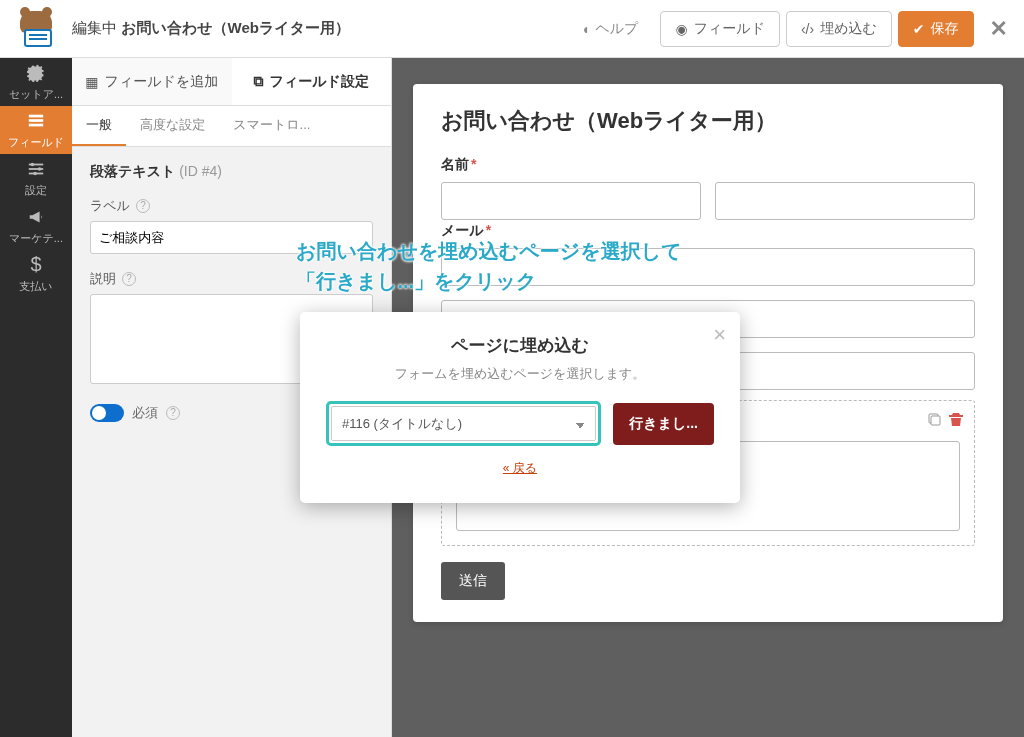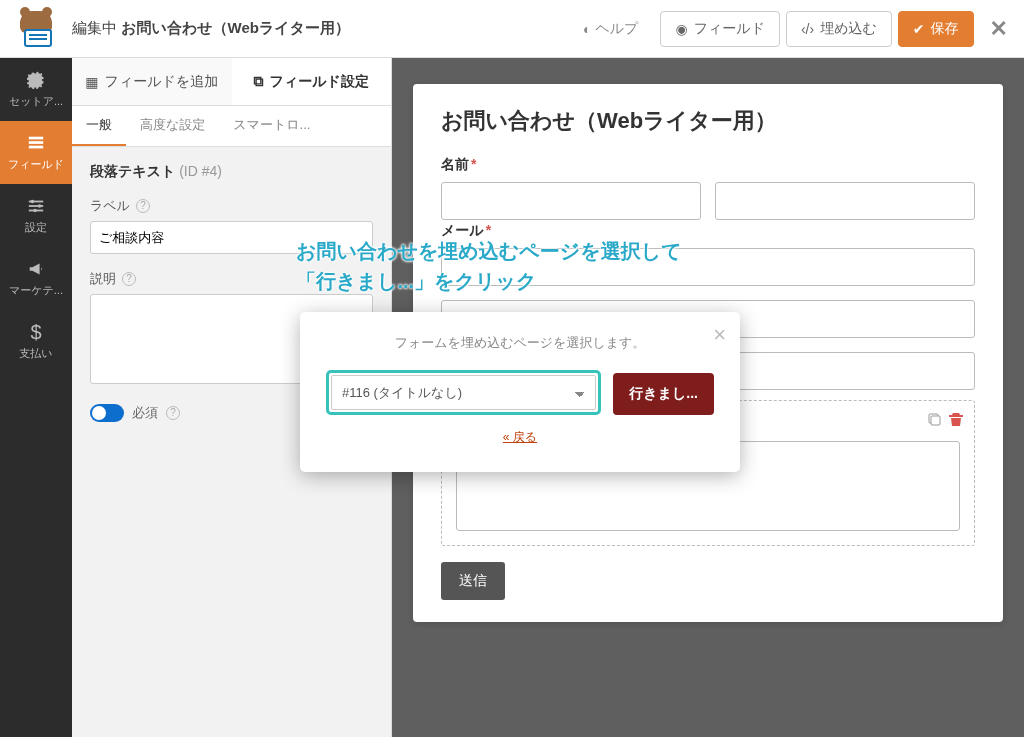--- a/index.html
+++ b/index.html
@@ -12,21 +12,21 @@
 .logo .card{width:28px;height:18px;background:#fff;border:2px solid #1675b7;border-radius:3px;position:absolute;bottom:2px;left:8px}
 .logo .card::before{content:"";position:absolute;top:3px;left:3px;width:18px;height:2px;background:#1675b7;box-shadow:0 4px 0 #1675b7}
 .title{flex:1;color:#444;font-size:15px}
 .title b{font-weight:bold}
 .help{color:#8a8a8a;font-size:14px;margin-right:16px;display:flex;align-items:center;gap:4px;cursor:pointer}
 .btn{display:inline-flex;align-items:center;gap:6px;padding:8px 14px;border-radius:4px;font-size:14px;border:1px solid #ccc;background:#fff;color:#666;cursor:pointer;margin-left:6px}
 .btn.primary{background:#e27d32;border-color:#e27d32;color:#fff}
 .close-x{margin-left:16px;color:#888;font-size:22px;font-weight:bold;cursor:pointer}
 .layout{display:flex;height:calc(100% - 58px)}
 .nav{width:72px;background:#2c2c2c;display:flex;flex-direction:column}
-.nav-item{height:63px;display:flex;flex-direction:column;align-items:center;justify-content:center;color:#bbb;font-size:11px;cursor:pointer;gap:4px}
+.nav-item{height:48px;display:flex;flex-direction:column;align-items:center;justify-content:center;color:#bbb;font-size:11px;cursor:pointer;gap:4px}
 .nav-item.active{background:#e27d32;color:#fff}
 .nav-icon{width:20px;height:20px;display:flex;align-items:center;justify-content:center}
 .sidebar{width:320px;background:#f2f2f2;border-right:1px solid #ddd;display:flex;flex-direction:column}
 .side-tabs{display:flex;height:48px;border-bottom:1px solid #ddd;background:#f9f9f9}
 .side-tab{flex:1;display:flex;align-items:center;justify-content:center;gap:6px;font-size:14px;color:#555;cursor:pointer}
 .side-tab.active{background:#fff;color:#333;font-weight:bold}
 .sub-tabs{display:flex;border-bottom:1px solid #ddd;background:#fff}
 .sub-tab{padding:10px 14px;font-size:13px;color:#888;cursor:pointer;border-bottom:2px solid transparent}
 .sub-tab.active{color:#333;border-bottom-color:#e27d32}
 .panel{padding:16px 18px;overflow:auto;flex:1}
@@ -50,21 +50,21 @@
 .ftextarea{width:100%;height:90px;border:1px solid #bbb;border-radius:3px;background:#fff}
 .field-block{border:1px dashed #bbb;border-radius:3px;padding:14px;margin-top:10px;position:relative}
 .field-actions{position:absolute;top:10px;right:10px;display:flex;gap:6px}
 .ficon{width:16px;height:16px;cursor:pointer}
 .submit{margin-top:16px;padding:10px 18px;background:#555;color:#fff;border-radius:3px;border:none;font-size:14px}
 .annotation{position:absolute;top:236px;left:296px;font-size:20px;font-weight:bold;color:#2aa9c9;text-shadow:0 0 3px #fff,0 0 3px #fff,0 0 3px #fff;line-height:1.5;pointer-events:none;z-index:5}
 .modal{position:absolute;top:312px;left:300px;width:440px;background:#fff;border-radius:5px;box-shadow:0 4px 20px rgba(0,0,0,.3);padding:22px 26px 26px;z-index:10}
 .modal-close{position:absolute;top:10px;right:14px;color:#bbb;font-size:22px;cursor:pointer}
 .modal h3{text-align:center;font-size:17px;color:#333;font-weight:bold;margin-bottom:8px}
 .modal-sub{text-align:center;color:#888;font-size:13px;margin-bottom:18px}
-.modal-row{display:flex;gap:12px;justify-content:center;align-items:flex-end}
+.modal-row{display:flex;gap:12px;justify-content:center;align-items:center}
 .select-wrap{flex:1;border:3px solid #35c3bb;border-radius:5px;padding:2px}
 .select{width:100%;padding:9px 10px;border:1px solid #ccc;border-radius:2px;font-size:13px;color:#555;background:#fff;appearance:none;-webkit-appearance:none;background-image:linear-gradient(45deg,transparent 50%,#888 50%),linear-gradient(135deg,#888 50%,transparent 50%);background-position:calc(100% - 15px) 16px,calc(100% - 10px) 16px;background-size:5px 5px;background-repeat:no-repeat}
 .modal .go{padding:12px 16px;background:#7f1d1d;border:none;color:#fff;border-radius:4px;font-size:14px;font-weight:bold;cursor:pointer}
 .back-link{display:block;text-align:center;color:#c2410c;font-size:12px;margin-top:14px;text-decoration:underline;cursor:pointer}
 </style>
 </head>
 <body>
 
 <div class="topbar">
   <div class="logo">
@@ -206,20 +206,21 @@
   </div>
 </div>
 
 <div class="annotation">
   <div>お問い合わせを埋め込むページを選択して</div>
   <div>「行きまし...」をクリック</div>
 </div>
 
 <div class="modal">
   <div class="modal-close">×</div>
+  <h3>ページに埋め込む</h3>
   <div class="modal-sub">フォームを埋め込むページを選択します。</div>
   <div class="modal-row">
     <div class="select-wrap">
       <select class="select">
         <option>#116 (タイトルなし)</option>
       </select>
     </div>
     <button class="go">行きまし...</button>
   </div>
   <a class="back-link">« 戻る</a>

